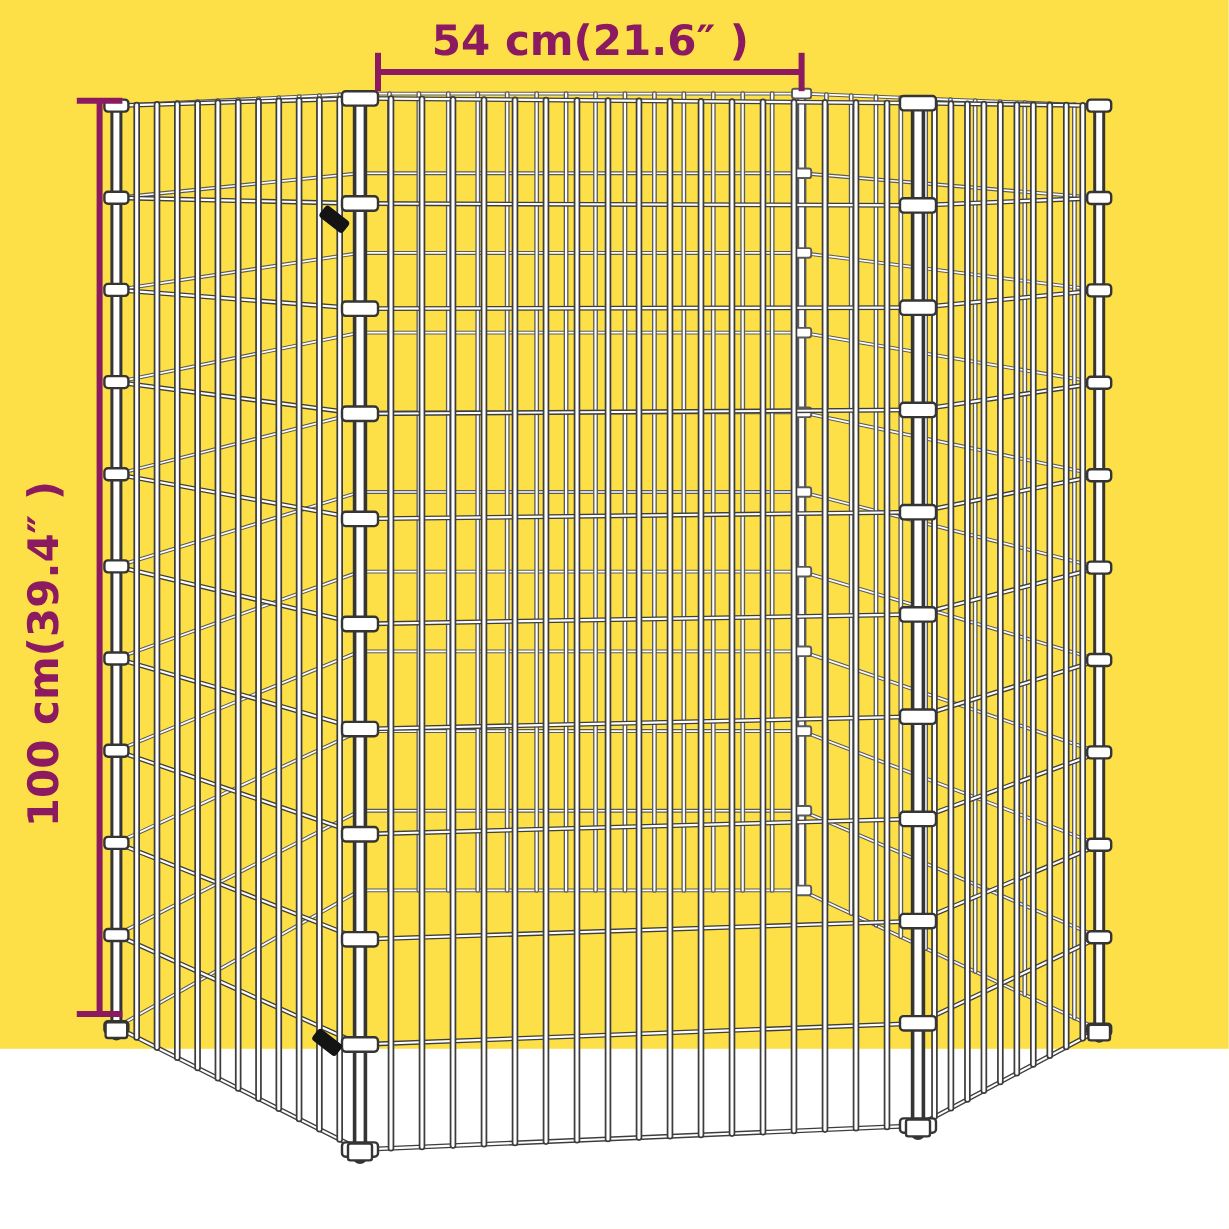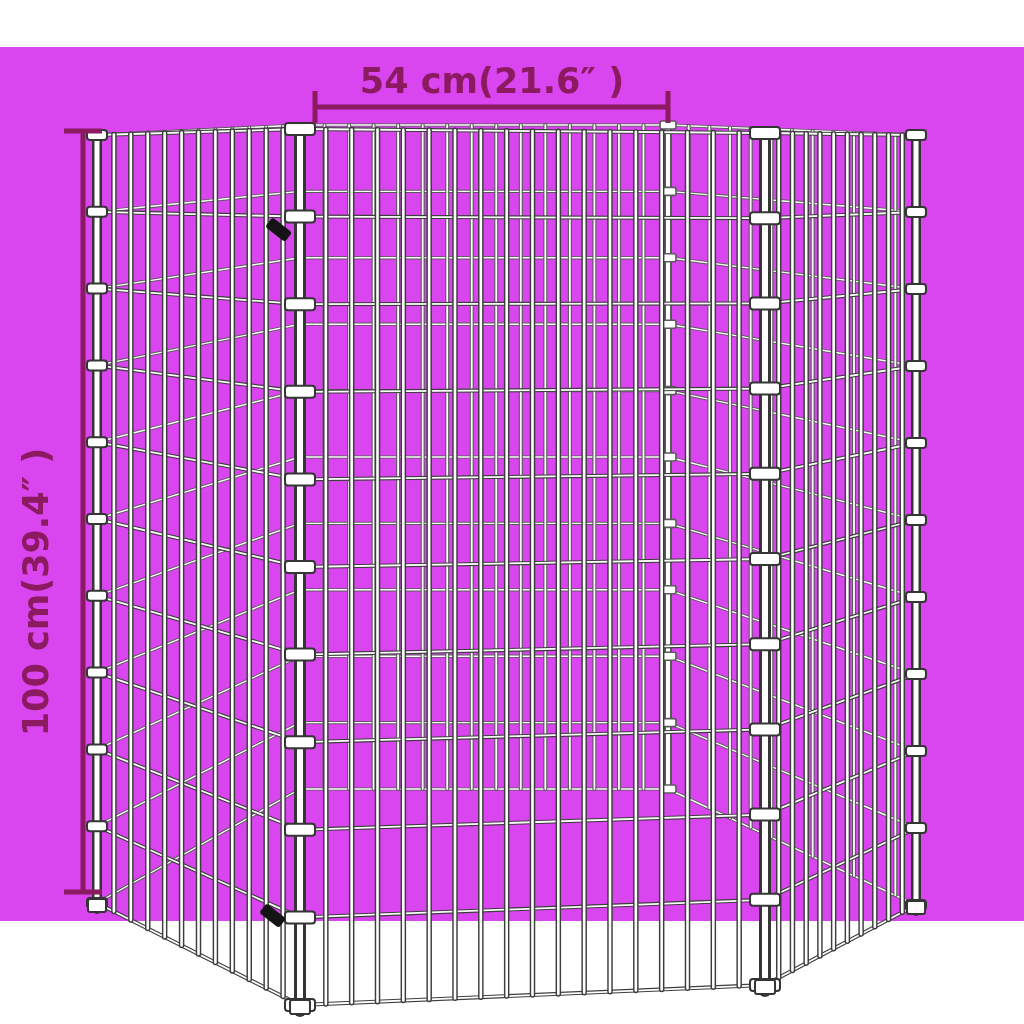--- a/index.html
+++ b/index.html
@@ -8,22 +8,21 @@
     width: 1024px;
     height: 1024px;
     background: #ffffff;
     overflow: hidden;
     font-family: "DejaVu Sans", "Liberation Sans", sans-serif;
   }
   .stage {
     position: relative;
     width: 1024px;
     height: 874px;
-    background: #d946ef;
-    margin-top: 47px;
+    background: #fde047;
   }
   svg { display: block; }
   .dim-label {
     font-family: "DejaVu Sans", "Liberation Sans", sans-serif;
     font-weight: 700;
     font-size: 35px;
     letter-spacing: 0px;
   }
 </style>
 </head>

